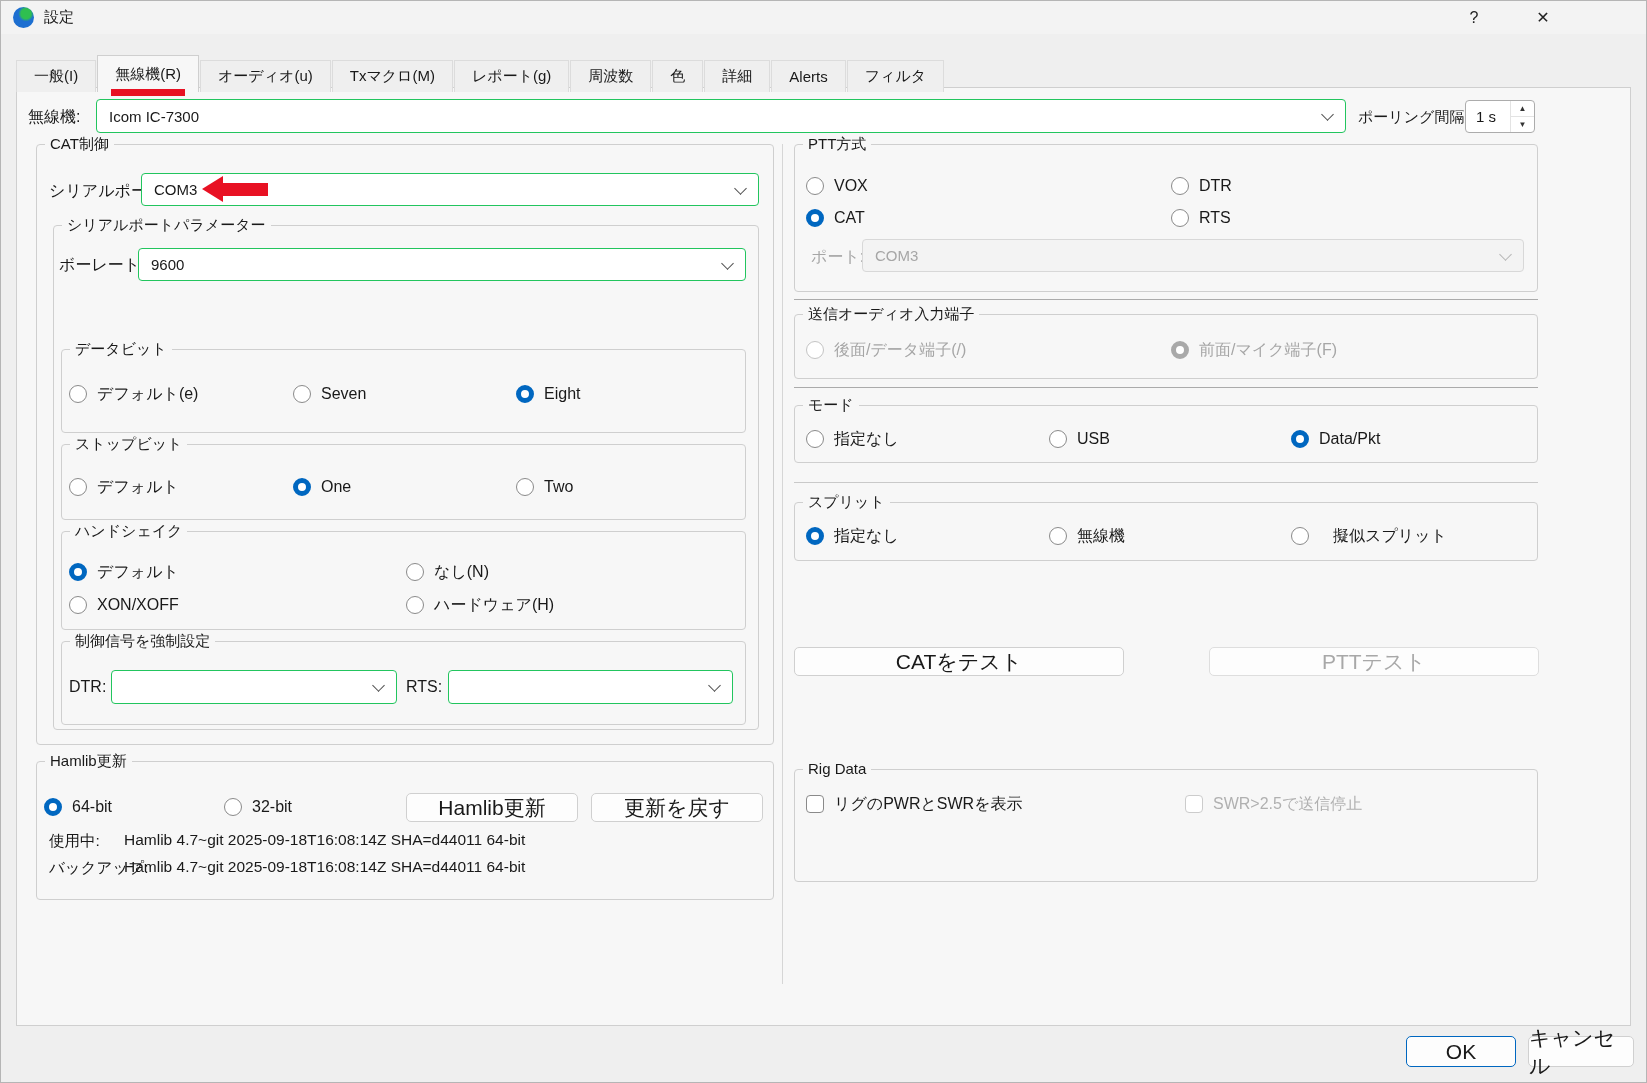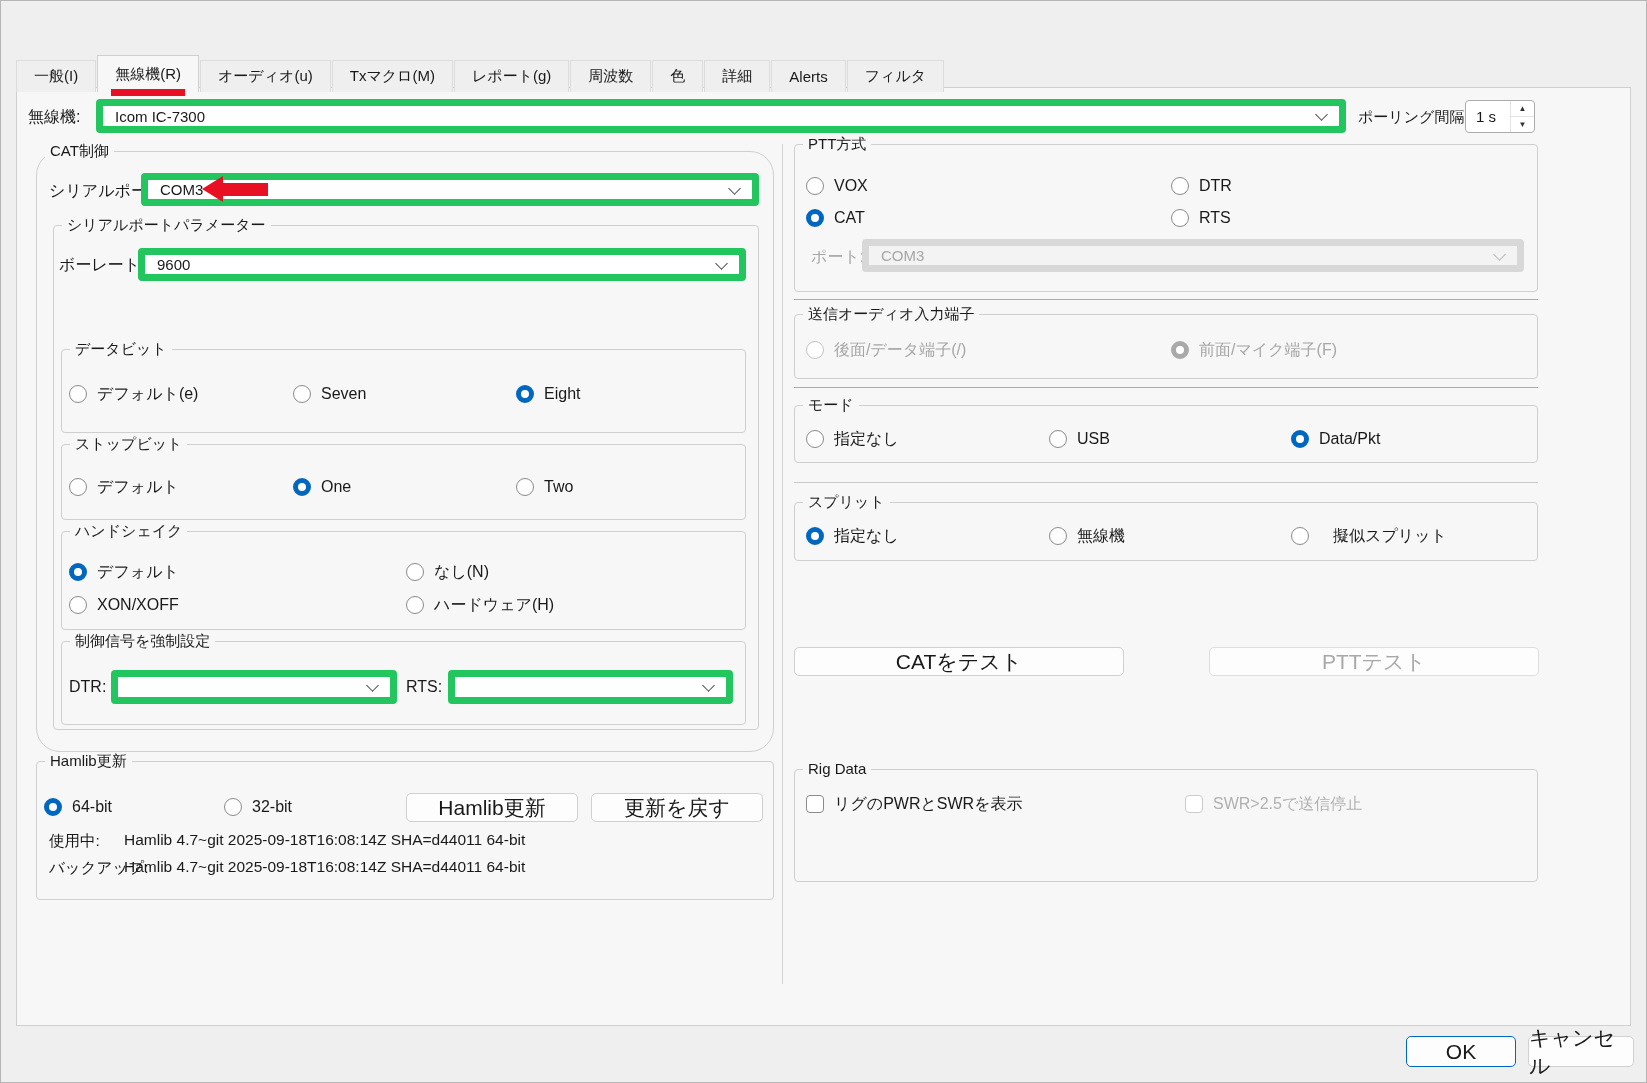--- a/index.html
+++ b/index.html
@@ -17,21 +17,21 @@
   .tab.selected{height:36px;background:#f7f7f7;border-color:#cfcfcf;z-index:4;}
   .tab-underline{position:absolute;left:13px;right:13px;bottom:-4px;height:7px;background:#e81123;z-index:5;}
   
   .pane{position:absolute;left:15px;top:86px;width:1615px;height:939px;background:#f7f7f7;border:1px solid #cfcfcf;box-sizing:border-box;}
   
   .gbox{position:absolute;border:1px solid #cfcfcf;border-radius:4px;box-sizing:border-box;}
   .gtitle{position:absolute;top:-10px;left:8px;background:#f7f7f7;padding:0 5px;font-size:15px;white-space:nowrap;}
   
   .lbl{position:absolute;font-size:15.5px;white-space:nowrap;}
   
-  .combo{position:absolute;background:#fff;border:7px solid #22c55e;border-radius:4px;box-sizing:border-box;
+  .combo{position:absolute;background:#fff;border:1px solid #22c55e;border-radius:4px;box-sizing:border-box;
          display:flex;align-items:center;padding:0 30px 0 12px;font-size:15px;}
   .combo .chev{position:absolute;right:13px;top:50%;width:8px;height:8px;margin-top:-6px;
                border-right:1.6px solid #4d4d4d;border-bottom:1.6px solid #4d4d4d;transform:rotate(45deg);}
   .combo.disabled{background:#f3f3f3;color:#a6a6a6;border-color:#d8d8d8;}
   .combo.disabled .chev{border-color:#b5b5b5;}
   
   .spin{position:absolute;left:1464px;top:99px;width:70px;height:33px;border:1px solid #acacac;border-radius:4px;background:#fff;display:flex;box-sizing:border-box;}
   .spin .val{flex:1;display:flex;align-items:center;padding-left:10px;font-size:15px;}
   .spin .btns{width:23px;display:flex;flex-direction:column;border-left:1px solid #e3e3e3;}
   .spin .sb{flex:1;display:flex;align-items:center;justify-content:center;font-size:8px;color:#333;}
@@ -59,20 +59,26 @@
   .arrow{position:absolute;left:201px;top:175px;width:66px;height:27px;z-index:6;}
   .arrow .head{position:absolute;left:0;top:0;width:0;height:0;border-top:13px solid transparent;border-bottom:13px solid transparent;border-right:21px solid #e81123;}
   .arrow .shaft{position:absolute;left:20px;top:7px;width:46px;height:13px;background:#e81123;}
   .mono{font-size:15.5px;}
 </style>
 </head>
 <body>
 
 <div id="win">
 
+  <div class="titlebar">
+    <span class="globe"></span>
+    <span class="wtitle">設定</span>
+    <span class="tbbtn" style="left:1452px;">?</span>
+    <span class="tbbtn" style="left:1521px;">✕</span>
+  </div>
 
   <div class="tabbar">
     <div class="tab">
         <span>一般(I)</span>
       </div>
     <div class="tab selected">
         <span>無線機(R)</span>
       <div class="tab-underline"></div>
     </div>
     <div class="tab">
@@ -110,21 +116,21 @@
   </div>
   <span class="lbl" style="left:1357px;top:107px;font-size:15px;">ポーリング間隔:</span>
   <div class="spin">
     <span class="val">1 s</span>
     <span class="btns">
       <span class="sb">▲</span>
       <span class="sb">▼</span>
     </span>
   </div>
 
-  <div class="gbox" style="left:35px;top:150px;width:738px;height:601px;border-radius:24px;">
+  <div class="gbox" style="left:35px;top:143px;width:738px;height:601px;">
     <span class="gtitle">CAT制御</span>
   </div>
   <span class="lbl" style="left:48px;top:180px;font-size:16px;">シリアルポート:</span>
   <div class="combo" style="left:140px;top:172px;width:618px;height:33px;">
     <span>COM3</span>
     <span class="chev"></span>
   </div>
 
   <div class="arrow">
     <span class="head"></span>

